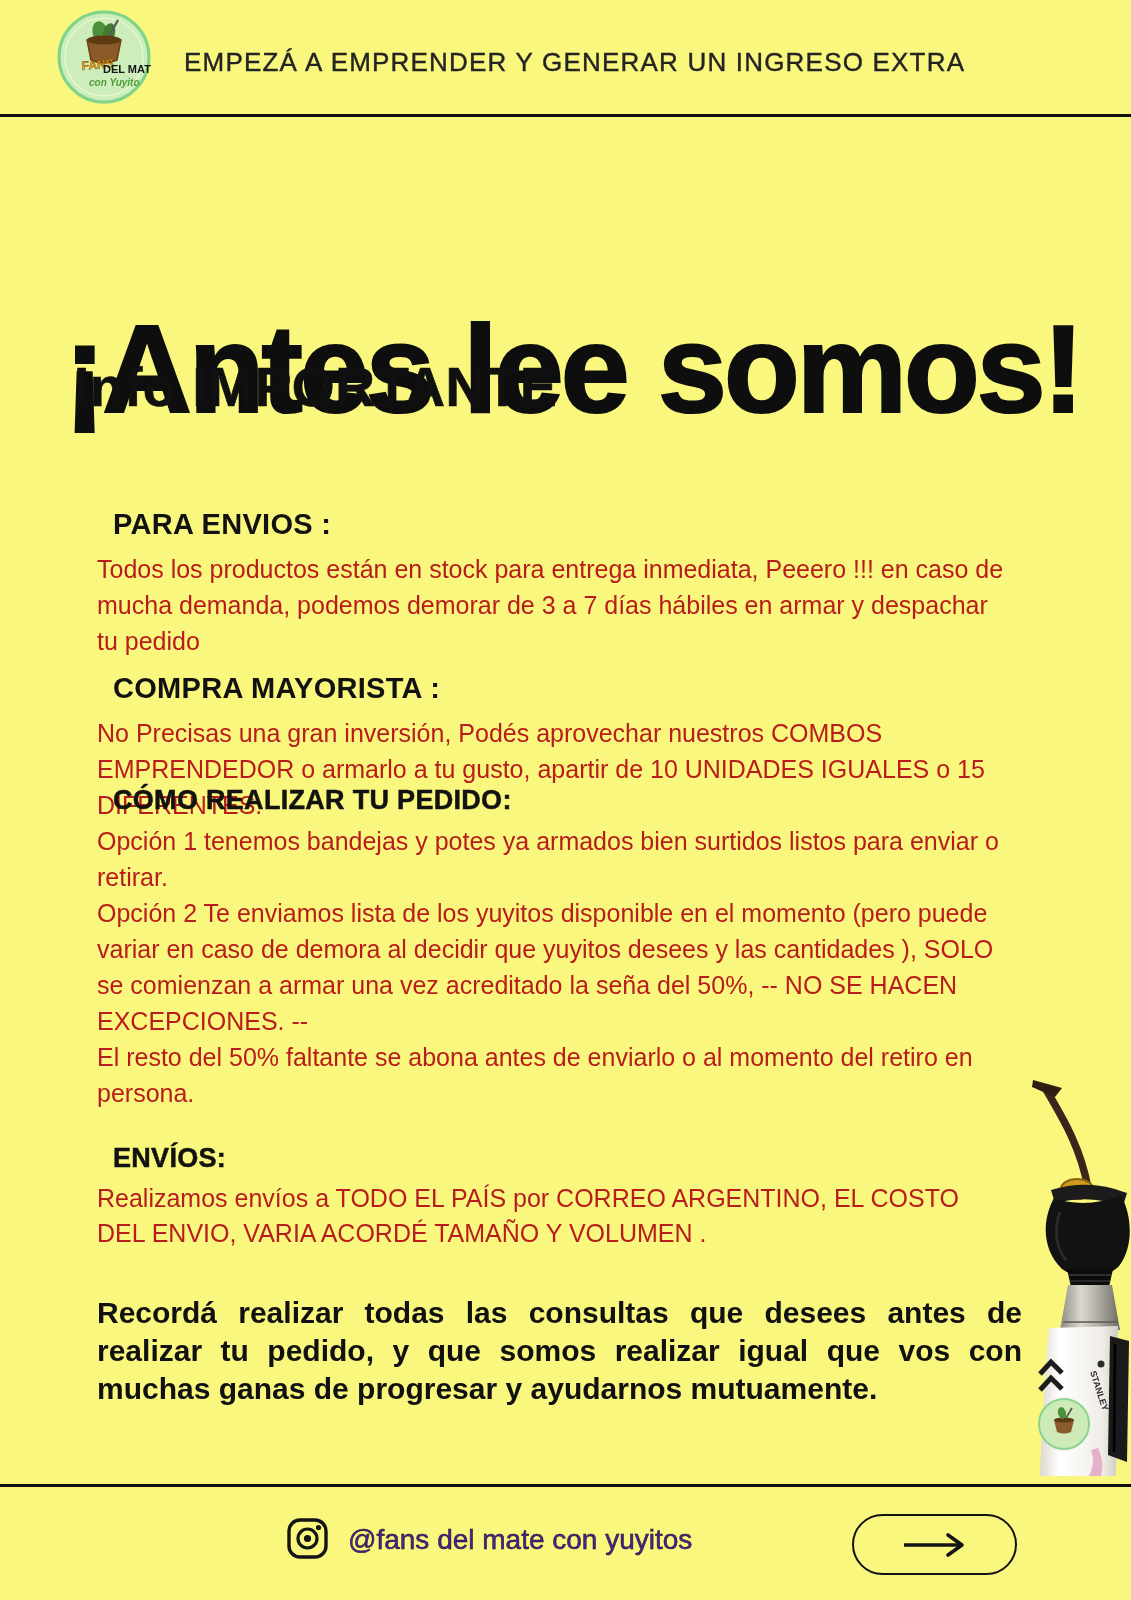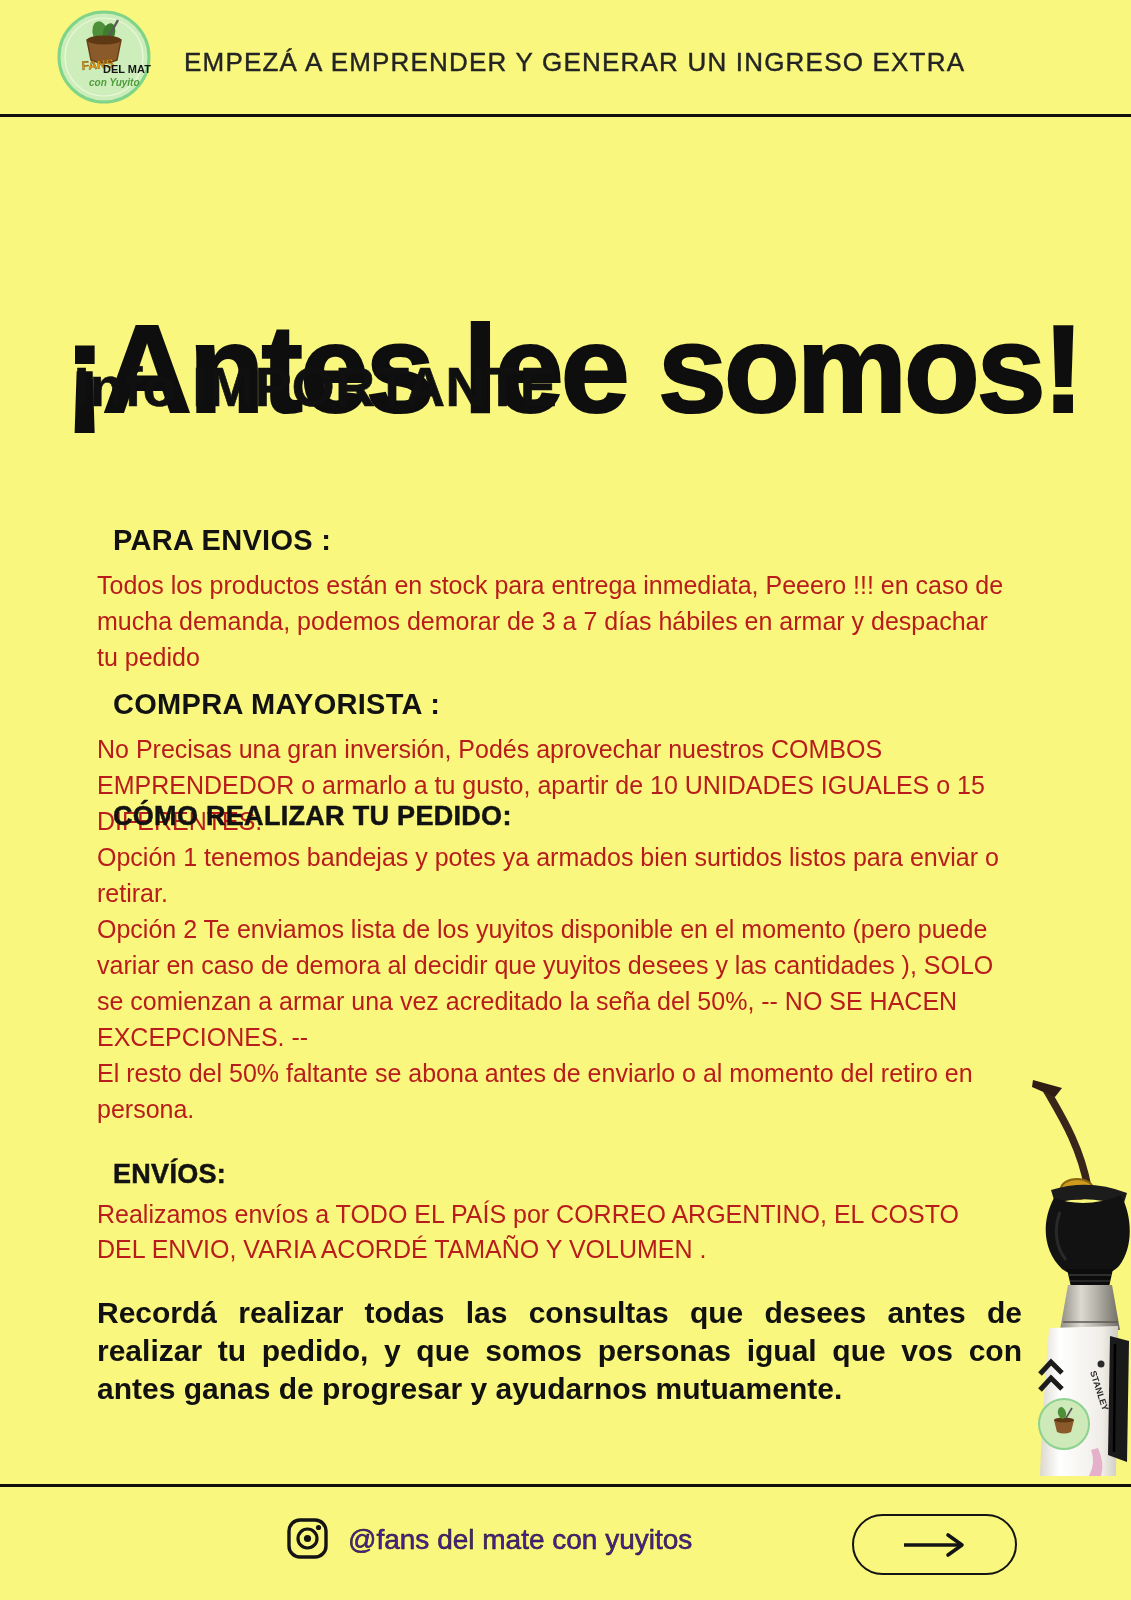--- a/index.html
+++ b/index.html
@@ -23,21 +23,21 @@
     letter-spacing:-3px;line-height:1;white-space:nowrap;color:#0e0e0e;
     -webkit-text-stroke:2.2px #0e0e0e;
   }
   .subtitle{
     position:absolute;left:74px;top:355px;font-size:55px;font-weight:700;
     letter-spacing:.5px;color:#101010;-webkit-text-stroke:.7px #101010;white-space:nowrap;
   }
   
   .sec{position:absolute;left:97px;width:915px;}
   .sec-head{
-    margin:16px 0 10px;padding-left:16px;font-size:29px;font-weight:600;
+    margin:0 0 10px;padding-left:16px;font-size:29px;font-weight:600;
     letter-spacing:.3px;color:#121212;
   }
   .sec-head.heavy{font-size:27px;font-weight:700;-webkit-text-stroke:.5px #121212;margin-bottom:7px;}
   .sec p{margin:0;font-size:25px;line-height:36px;color:#b91c1c;}
   .sec p b{font-weight:400;}
   .sec--envios{width:862px;}
   .sec--envios p{text-align:justify;line-height:35px;}
   .closing{
     position:absolute;left:97px;top:1294px;width:925px;margin:0;
     font-size:30px;line-height:38px;font-weight:600;text-align:justify;color:#111;
@@ -100,21 +100,21 @@
     <p>Opción 1 tenemos bandejas y potes ya armados bien surtidos listos para enviar o retirar.</p>
     <p>Opción 2  Te enviamos lista de los yuyitos disponible en el momento (pero puede variar en caso de demora al decidir que yuyitos desees y las cantidades ), SOLO se comienzan a armar una vez acreditado la seña del 50%, -- NO SE HACEN EXCEPCIONES. --</p>
     <p>El resto del 50% faltante se abona antes de enviarlo o al momento del retiro en persona.</p>
   </section>
 
   <section class="sec sec--envios" style="top:1143px">
     <h3 class="sec-head heavy">ENVÍOS:</h3>
     <p>Realizamos envíos a TODO EL PAÍS por CORREO ARGENTINO, EL COSTO DEL ENVIO, VARIA ACORDÉ TAMAÑO Y VOLUMEN .</p>
   </section>
 
-  <p class="closing">Recordá realizar todas las consultas que desees antes de realizar tu pedido, y que somos personas igual que vos con antes ganas de progresar y ayudarnos mutuamente.</p>
+  <p class="closing">Recordá realizar todas las consultas que desees antes de realizar tu pedido, y que somos realizar igual que vos con muchas ganas de progresar y ayudarnos mutuamente.</p>
 
   <svg class="photo" viewBox="0 0 113 408">
     <defs>
       <linearGradient id="steel" x1="0" y1="0" x2="1" y2="0">
         <stop offset="0" stop-color="#8f8c84"></stop>
         <stop offset="0.35" stop-color="#dcd9d0"></stop>
         <stop offset="0.6" stop-color="#b6b3aa"></stop>
         <stop offset="1" stop-color="#6f6c65"></stop>
       </linearGradient>
       <linearGradient id="bottle" x1="0" y1="0" x2="1" y2="0">

